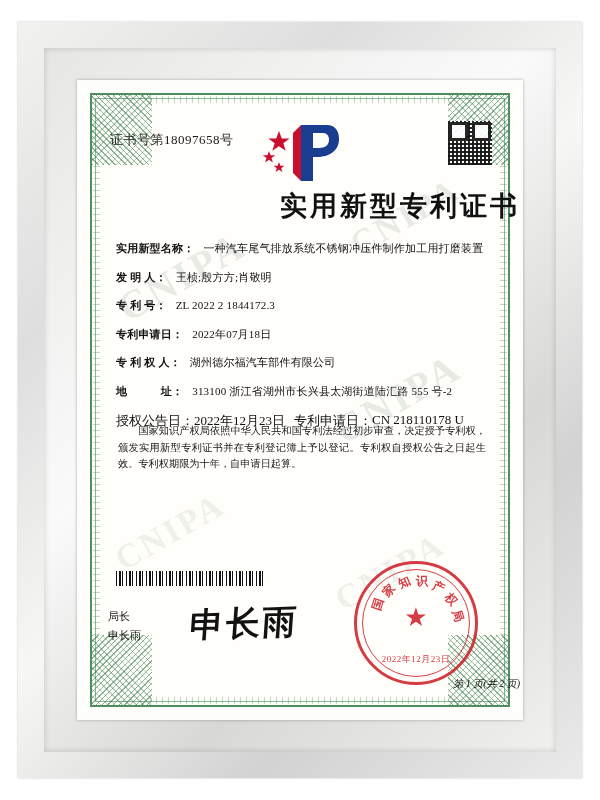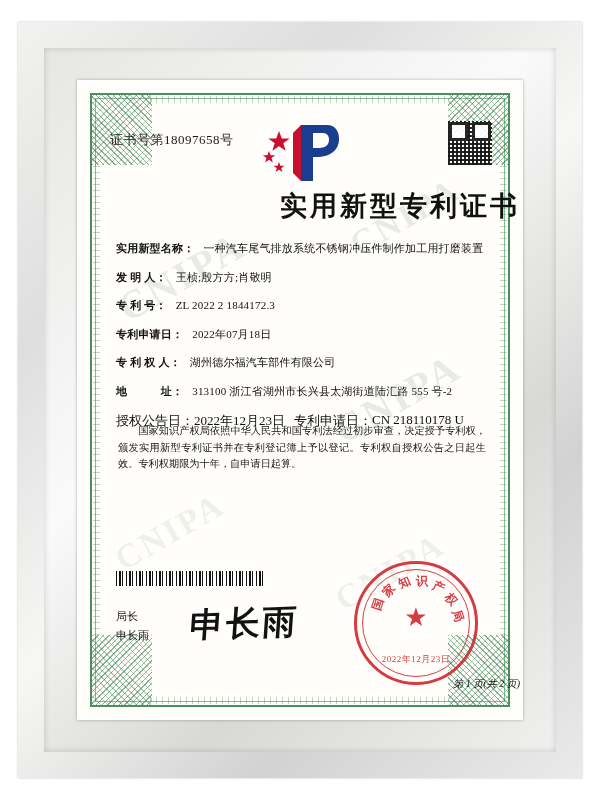--- a/index.html
+++ b/index.html
@@ -220,21 +220,21 @@
     width: 148px;
     height: 15px;
     background: repeating-linear-gradient(90deg,
       #111 0 1px, #fff 1px 3px, #111 3px 5px, #fff 5px 6px,
       #111 6px 7px, #fff 7px 10px);
   }
 
   
   .sig-label {
     position: absolute;
-    left: 36px;
+    left: 28px;
     top: 524px;
     font-size: 11px;
     line-height: 1.75;
     color: #111;
   }
   .sig-hand {
     position: absolute;
     left: 110px;
     top: 518px;
     font-size: 34px;

